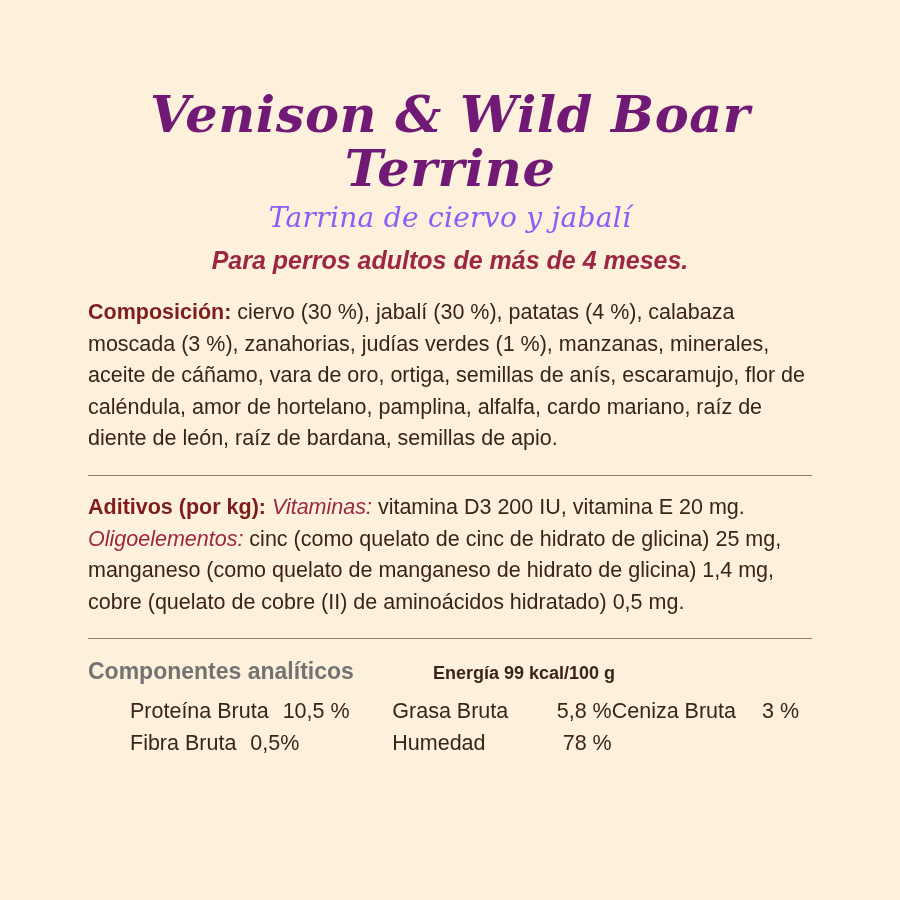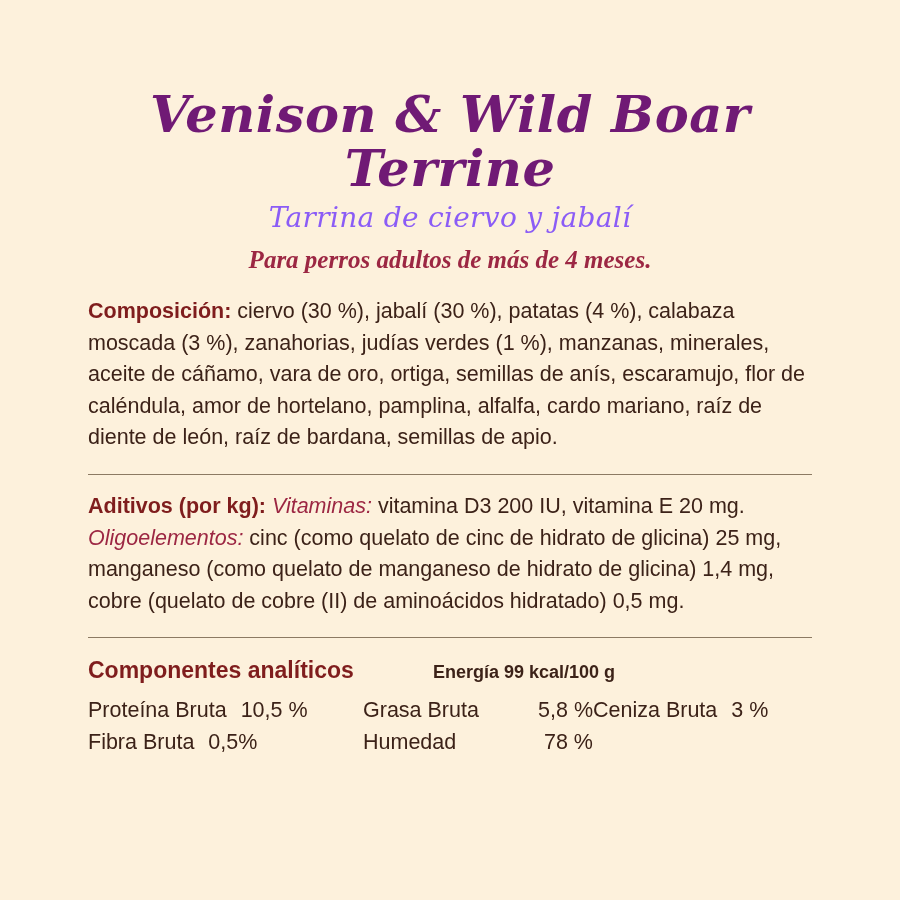--- a/index.html
+++ b/index.html
@@ -36,21 +36,21 @@
     text-align: center;
     font-family: "DejaVu Serif", serif;
     font-style: italic;
     font-size: 28px;
     color: #8b5cf6;
     margin: 0 0 12px 0;
     letter-spacing: 0.3px;
   }
   .audience {
     text-align: center;
-    font-family: Liberation Serif, serif;
+    font-family: Liberation Sans, sans-serif;
     font-style: italic;
     font-weight: bold;
     font-size: 25px;
     color: #9c2743;
     margin: 0 0 22px 0;
   }
   .section {
     font-size: 21.5px;
     line-height: 1.47;
     color: #3c2218;
@@ -73,48 +73,49 @@
     border-top: 1.5px solid #8c7a63;
     margin: 20px 0 16px 0;
   }
   .analytic-head {
     display: flex;
     justify-content: flex-start;
     align-items: baseline;
     margin-bottom: 6px;
   }
   .analytic-head .left {
-    color: #7f1d1d;
+    color: #737373;
     font-weight: bold;
     font-size: 23px;
     width: 345px;
   }
   .analytic-head .right {
     color: #3c2218;
     font-weight: bold;
     font-size: 18px;
   }
   .analytic-rows {
     font-size: 21.5px;
     line-height: 1.5;
   }
   .arow {
     display: flex;
     align-items: baseline;
+    margin-left: 42px;
   }
   .cell {
     display: flex;
     align-items: baseline;
     white-space: nowrap;
   }
   .cell .nm { }
   .cell .vl { margin-left: 14px; }
   .c1 { width: 275px; }
   .c2 { width: 230px; justify-content: space-between; }
-  .c3 { width: 210px; }
+  .c3 { width: 210px; gap: 12px; }
 </style>
 </head>
 <body>
 
 <div class="label">
 
   <h1 class="title">Venison &amp; Wild Boar Terrine</h1>
   <div class="subtitle">Tarrina de ciervo y jabalí</div>
   <div class="audience">Para perros adultos de más de 4 meses.</div>
 

